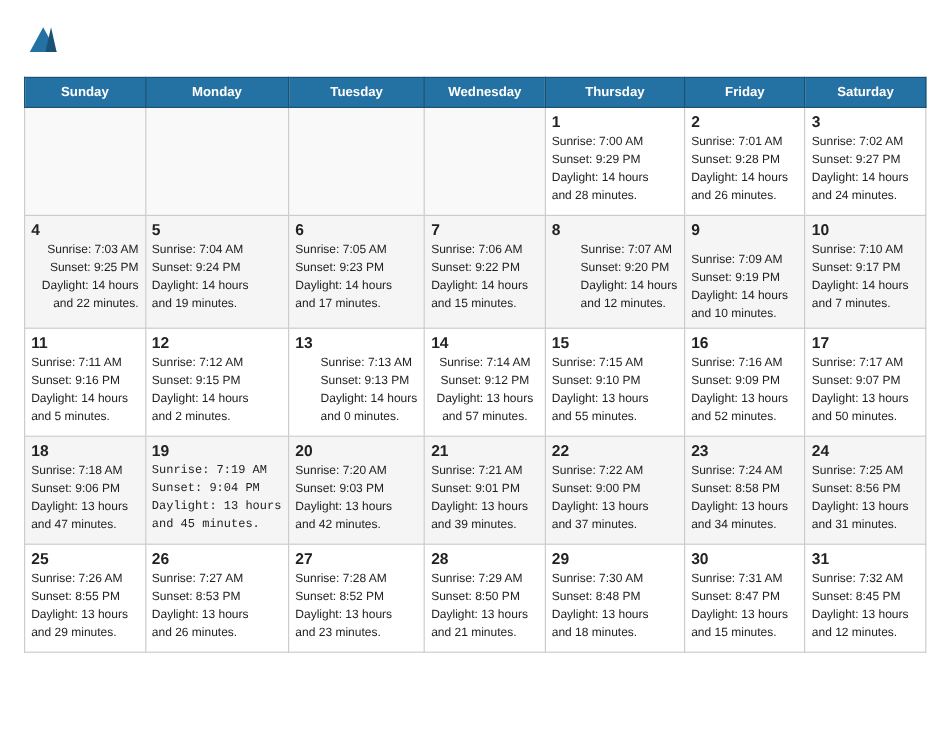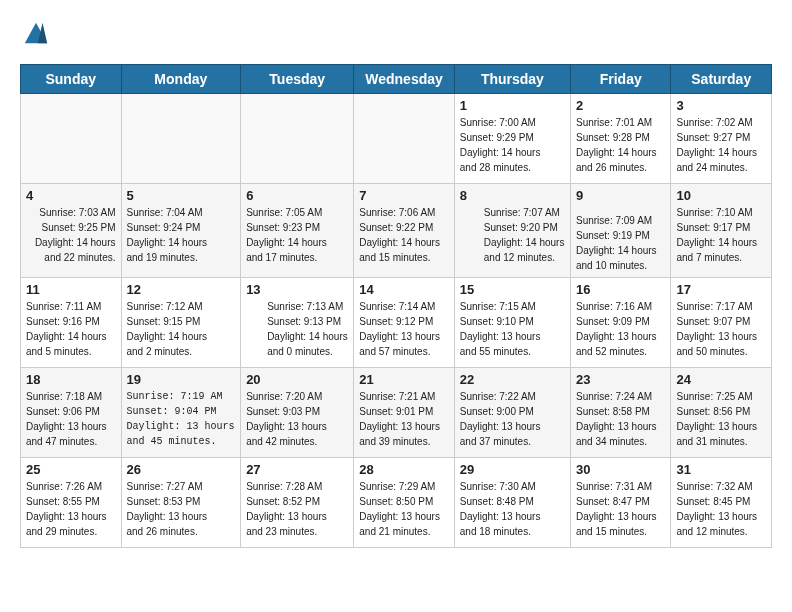--- a/index.html
+++ b/index.html
@@ -42,21 +42,21 @@
     .calendar {
       width: 100%;
       border-collapse: collapse;
       border: 1px solid #ccc;
     }
     .calendar th {
       background-color: #2471a3;
       color: #fff;
       text-align: center;
       padding: 6px 4px;
-      font-size: 14px;
+      font-size: 11px;
       font-weight: bold;
       border: 1px solid #1a5276;
     }
     .calendar td {
       vertical-align: top;
       border: 1px solid #ccc;
       padding: 4px 5px;
       font-size: 10.5px;
       color: #222;
       min-width: 100px;
@@ -216,21 +216,21 @@
         </td>
         <td>
           <span class="day-number">13</span>
           <div class="day-info" style="white-space: pre-line; margin-left: 21px;">Sunrise: 7:13 AM
 Sunset: 9:13 PM
 Daylight: 14 hours
 and 0 minutes.</div>
         </td>
         <td>
           <span class="day-number">14</span>
-          <div class="day-info" style="white-space: pre-line;">Sunrise: 7:14 AM
+          <div class="day-info" style="white-space: pre-line; text-align: center;">Sunrise: 7:14 AM
 Sunset: 9:12 PM
 Daylight: 13 hours
 and 57 minutes.</div>
         </td>
         <td>
           <span class="day-number">15</span>
           <div class="day-info" style="white-space: pre-line;">Sunrise: 7:15 AM
 Sunset: 9:10 PM
 Daylight: 13 hours
 and 55 minutes.</div>

